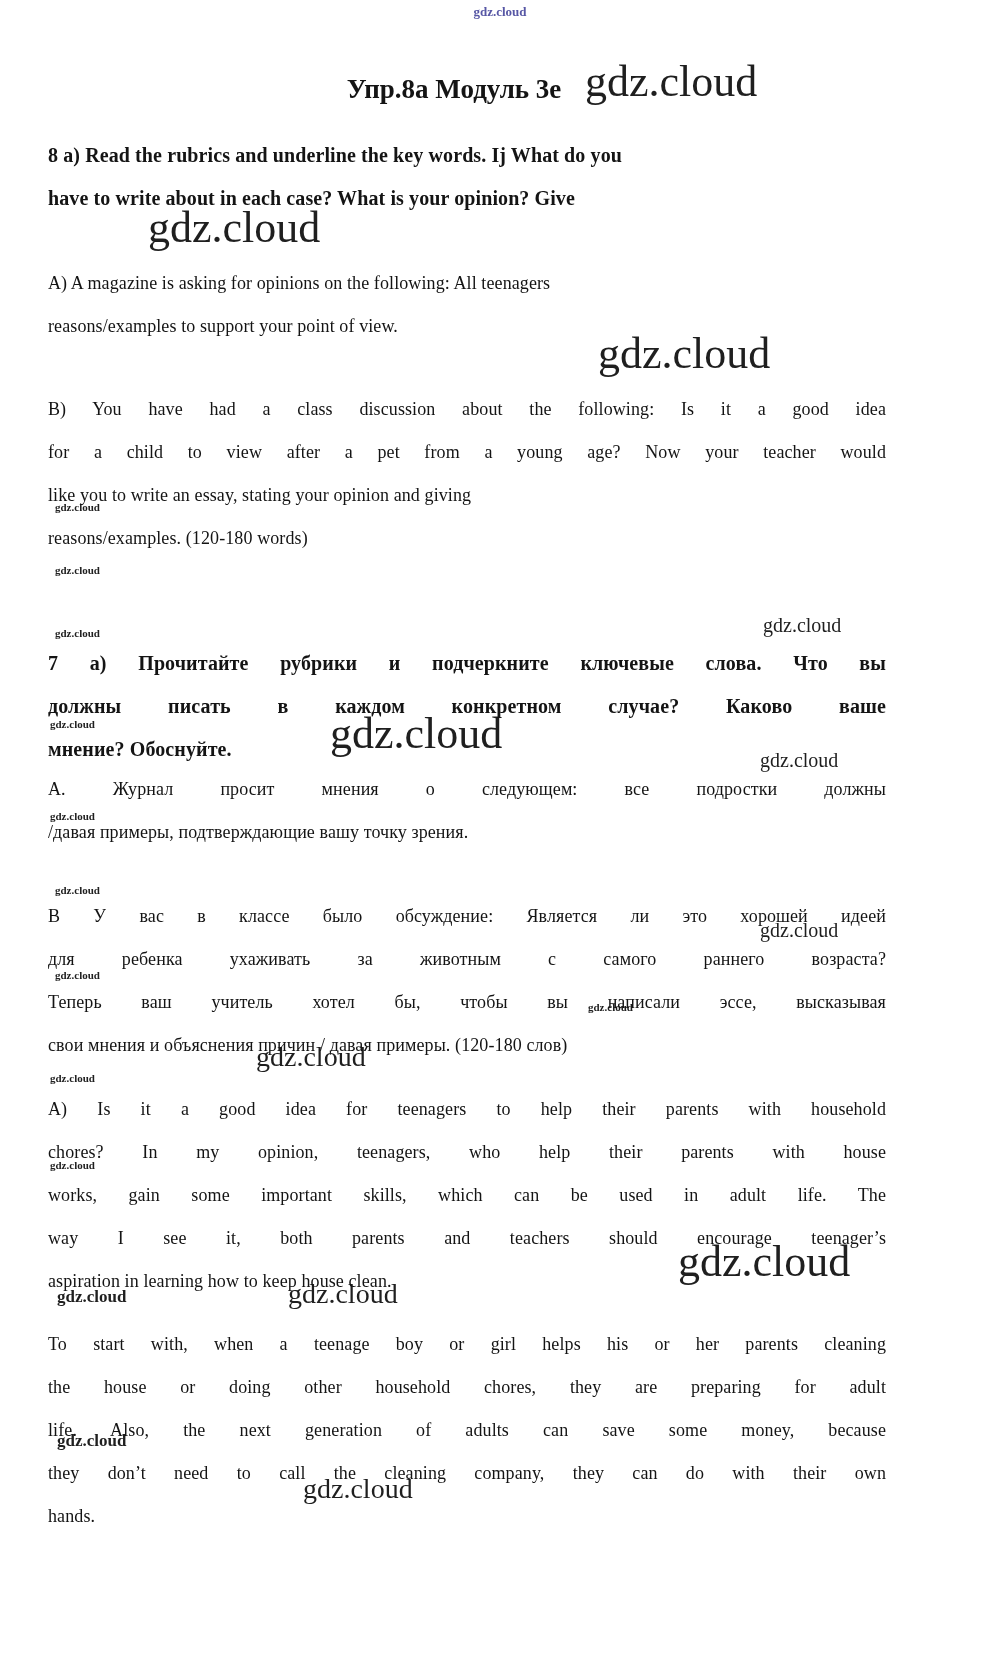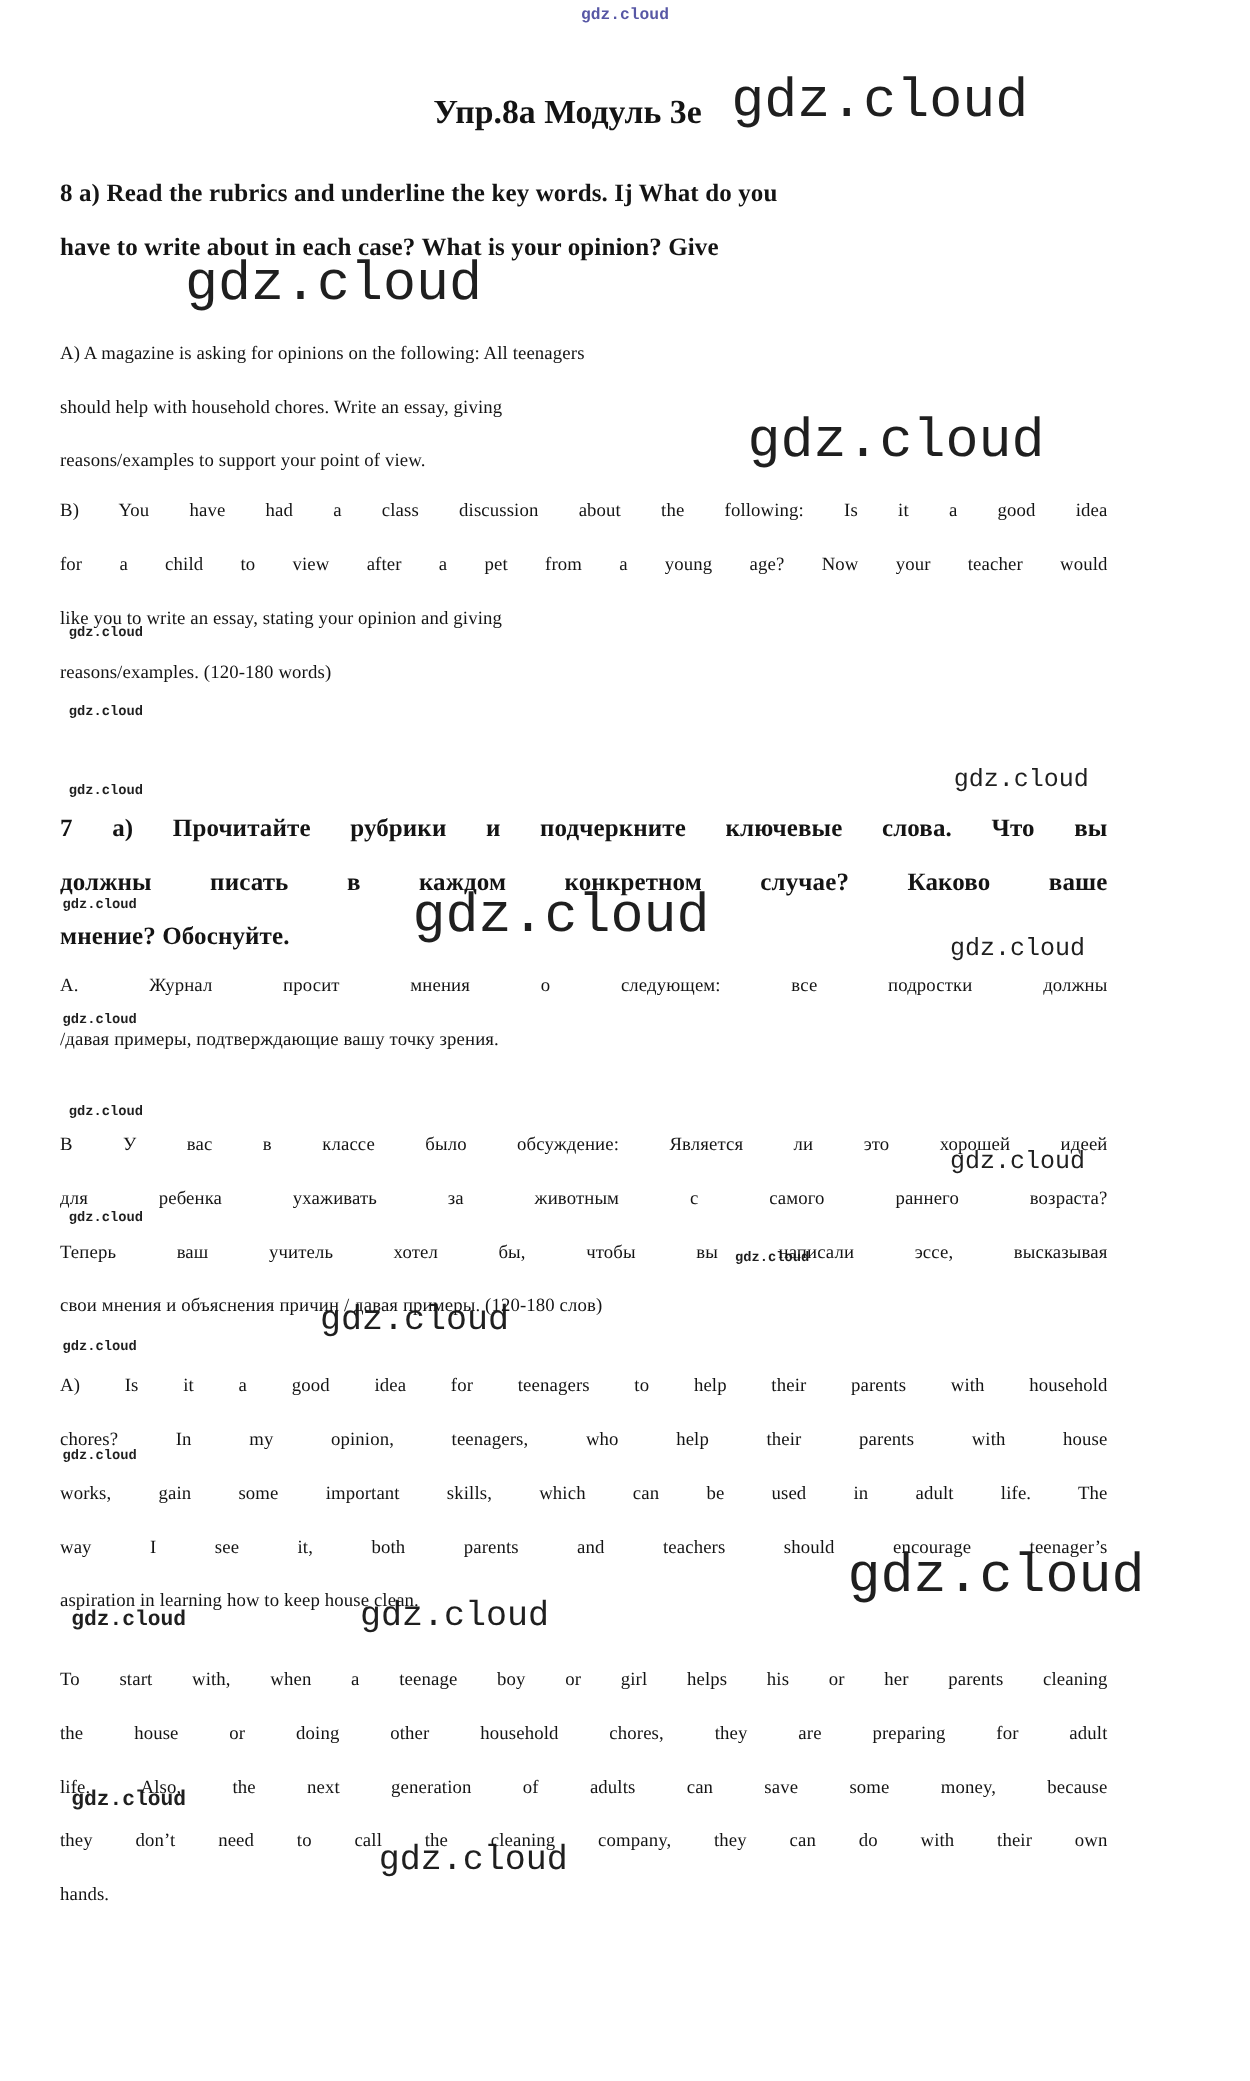--- a/index.html
+++ b/index.html
@@ -17,33 +17,33 @@
   }
   .title {
     position: absolute; top: 68px; left: 0;
     width: 1000px; padding-right: 92px; box-sizing: border-box;
     text-align: center;
     font-size: 27px; font-weight: 700; line-height: 43px;
     white-space: nowrap;
   }
   .block { position: absolute; left: 48px; width: 838px; }
   .line {
-    font-size: 15px; line-height: 43px;
+    font-size: 18px; line-height: 43px;
     letter-spacing: 0.1px;
     color: #141414;
   }
   .line.bold { font-weight: 700; font-size: 20px; }
   .line.just {
     text-align: justify;
     text-align-last: justify;
     height: 43px; overflow: hidden;
   }
   .wm {
     position: absolute;
-    font-family: Liberation Mono, monospace;
+    font-family: Liberation Serif, serif;
     color: #1f1f1f;
     line-height: 1;
     white-space: nowrap;
   }
   .wm-top {
     left: 0; top: 5px; width: 1000px;
     text-align: center;
     font-size: 13px; font-weight: 600;
     color: #5757a5;
   }
@@ -85,21 +85,20 @@
 
   <div class="title">Упр.8а Модуль 3e</div>
 
   <div class="block" style="top:134px;">
     <div class="line bold">8 a) Read the rubrics and underline the key words. Ij What do you</div>
     <div class="line bold">have to write about in each case? What is your opinion? Give</div>
   </div>
 
   <div class="block" style="top:262px;">
     <div class="line">A) A magazine is asking for opinions on the following: All teenagers</div>
-    <div class="line">should help with household chores. Write an essay, giving</div>
     <div class="line">reasons/examples to support your point of view.</div>
   </div>
 
   <div class="block" style="top:388px;">
     <div class="line just">B) You have had a class discussion about the following: Is it a good idea</div>
     <div class="line just">for a child to view after a pet from a young age? Now your teacher would</div>
     <div class="line">like you to write an essay, stating your opinion and giving</div>
     <div class="line">reasons/examples. (120-180 words)</div>
   </div>
 

